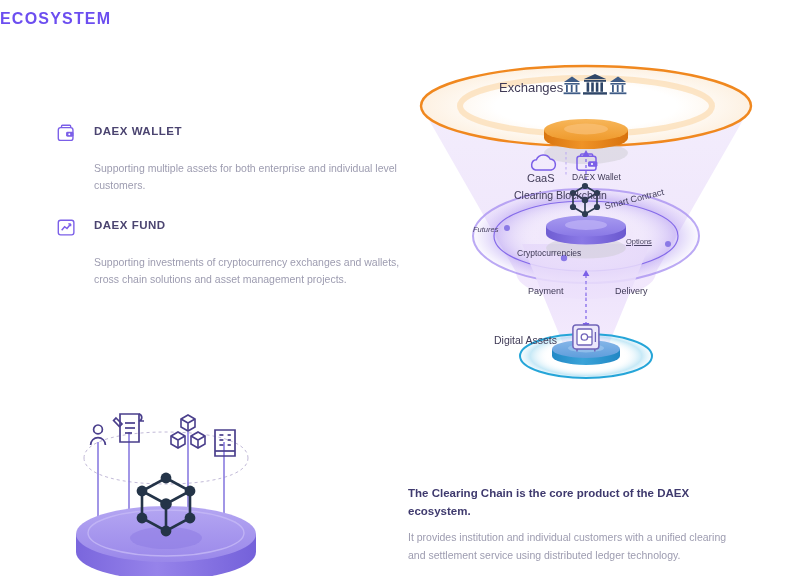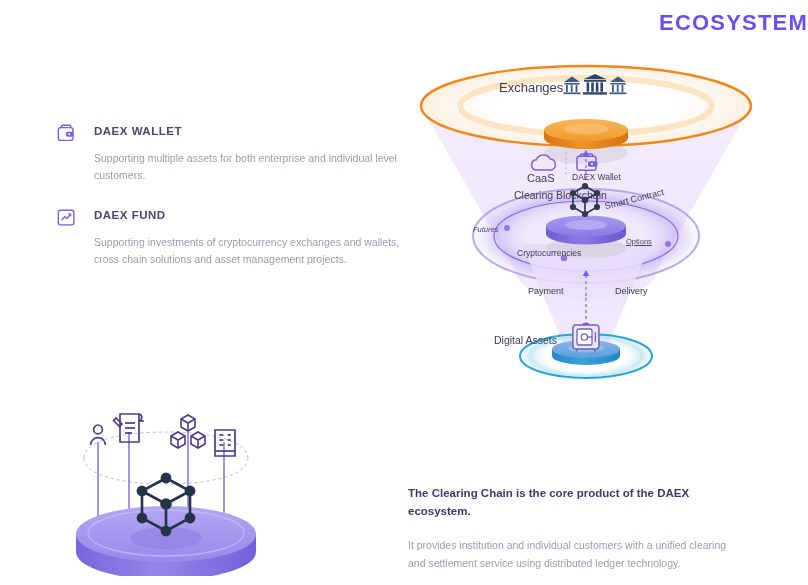--- a/index.html
+++ b/index.html
@@ -7,39 +7,39 @@
     width: 808px; height: 585px;
     background: #ffffff;
     font-family: "Liberation Sans", sans-serif;
     overflow: hidden;
   }
   #root { position: relative; width: 808px; height: 585px; }
 
   
   .page-title {
     position: absolute; top: 10px; left: 0; width: 808px;
-    text-align: right;
-    font-size: 22px; font-weight: bold;
+    text-align: left;
+    font-size: 16px; font-weight: bold;
     letter-spacing: 1.2px;
     color: #6c4ef0;
   }
 
   
   .feature-list { position: absolute; left: 56px; top: 122px; width: 350px; }
   .feature { position: relative; margin-bottom: 22px; padding-left: 38px; }
   .feature .ficon {
     position: absolute; left: 0; top: 1px;
     width: 22px; height: 22px;
   }
   .feature .ftitle {
     font-size: 11.5px; font-weight: bold; letter-spacing: .5px;
     color: #4b4470; line-height: 18px;
   }
   .feature .fdesc {
-    margin-top: 10px;
+    margin-top: 20px;
     font-size: 10.5px; line-height: 17px;
     color: #9d9cb0;
     max-width: 320px;
   }
   .feature.clearing .fdesc { max-width: 340px; }
 
   
   .funnel-wrap { position: absolute; left: 404px; top: 58px; width: 360px; height: 330px; }
   .funnel-svg { position: absolute; left: 0; top: 0; }
 
@@ -65,21 +65,21 @@
 
   
   .illus { position: absolute; left: 66px; top: 396px; width: 200px; height: 180px; }
 
   
   .closing { position: absolute; left: 408px; top: 484px; width: 330px; }
   .closing h3 {
     font-size: 11.5px; font-weight: bold; color: #3f3a6e; line-height: 18px;
   }
   .closing p {
-    margin-top: 16px;
+    margin-top: 8px;
     font-size: 10.5px; line-height: 18px; color: #9d9cb0;
   }
 </style>
 </head>
 <body>
 
 <div id="root">
 
   <div class="page-title">ECOSYSTEM</div>
 

